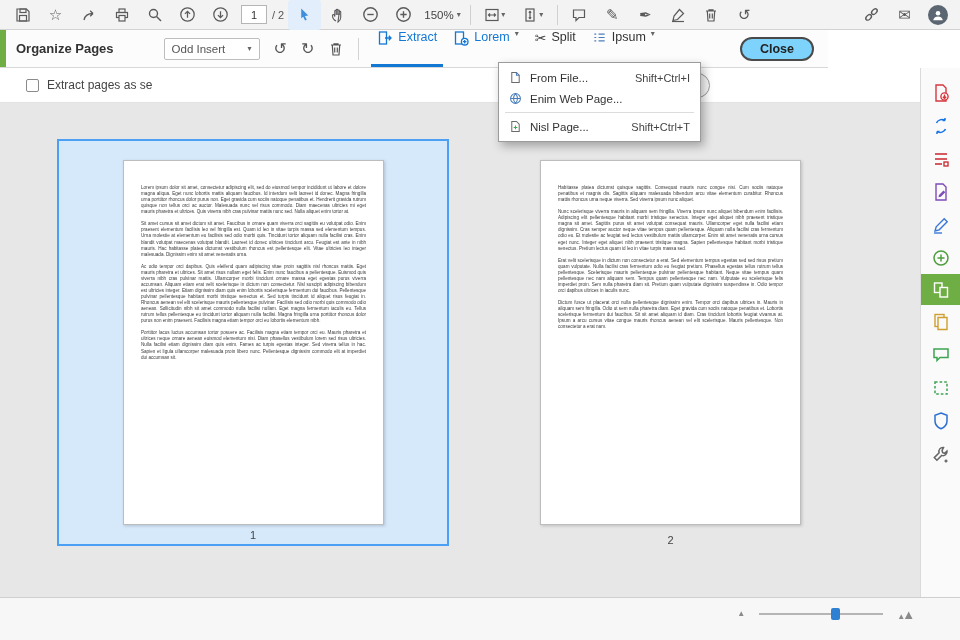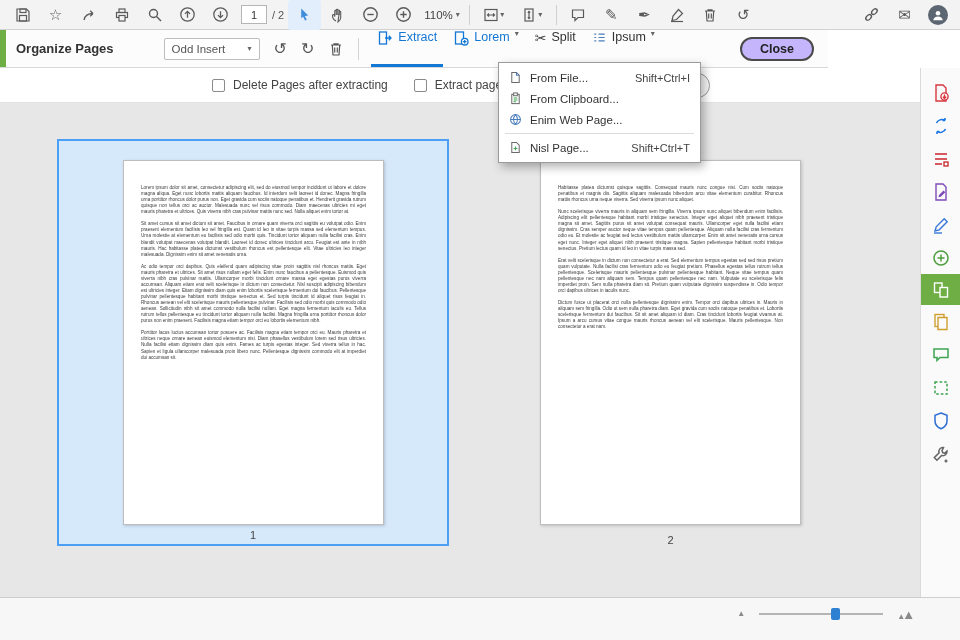--- a/index.html
+++ b/index.html
@@ -33,21 +33,21 @@
   .ob-title { font-size:13px; font-weight:bold; color:#333; margin-left:16px; }
   .range-select { margin-left:50px; width:96px; height:22px; border:1px solid #bdbdbd; background:#fff;
     display:flex; align-items:center; justify-content:space-between; padding:0 7px; font-size:11.5px; color:#555; border-radius:2px;}
   .ob-icon { margin-left:14px; font-size:16px; color:#555; display:flex; align-items:center; }
   .ob-divider { width:1px; height:22px; background:#d4d4d4; margin:0 10px 0 14px; }
   .tool-tab { display:flex; align-items:flex-start; gap:5px; height:100%; padding:0 8px; position:relative; font-size:12.5px; color:#333; }
   .tool-tab.active { color:var(--accent-blue,#1377d4); }
   .tool-tab.active::after { content:""; position:absolute; left:2px; right:2px; bottom:0; height:3px; background:var(--accent-blue,#1377d4); }
   .tool-tab .label-blue { color:var(--accent-blue,#1377d4); }
   .close-btn { margin-left:auto; margin-right:14px; border:2px solid #4a4a4a; border-radius:14px;
-    padding:3px 18px; font-size:12.5px; font-weight:bold; color:#222; background:#c4b5fd; }
+    padding:3px 18px; font-size:12.5px; font-weight:bold; color:#222; background:#7dd3fc; }
 
   
   .options-bar { position:absolute; left:0; top:68px; width:920px; height:35px; background:#fff;
     border-bottom:1px solid #e2e2e2; display:flex; align-items:center; font-size:12px; color:#444; }
   .checkbox { width:13px; height:13px; border:1px solid #8a8a8a; background:#fff; border-radius:2px; flex:0 0 auto;}
   .opt-item { display:flex; align-items:center; gap:8px; }
   .hidden-pill { position:absolute; left:622px; top:5px; width:88px; height:25px; border-radius:13px;
     background:#f7f7f7; border:1px solid #9a9a9a; }
 
   
@@ -145,21 +145,21 @@
         <path d="M5 8h6"></path>
       </svg>
   </span>
   <span class="tb">
     <svg width="17" height="17" viewBox="0 0 16 16" fill="none" stroke="#5a5a5a" stroke-width="1.3">
         <circle cx="8" cy="8" r="6.3"></circle>
         <path d="M5 8h6M8 5v6"></path>
       </svg>
   </span>
   <span class="zoombox">
-    <span>110%</span>
+    <span>150%</span>
     <span class="caret">▾</span>
   </span>
   <span class="divider"></span>
   <span class="tb-pair">
     <svg width="16" height="16" viewBox="0 0 16 16" fill="none" stroke="#5a5a5a" stroke-width="1.2">
         <rect x="2" y="2.5" width="12" height="11"></rect>
         <path d="M4.5 8h7M6 6.5L4.5 8 6 9.5M10 6.5L11.5 8 10 9.5"></path>
       </svg>
     <span class="caret">▾</span>
   </span>
@@ -247,24 +247,20 @@
     <svg width="15" height="15" viewBox="0 0 16 16" fill="none" stroke="#4a7dbb" stroke-width="1.3">
         <path d="M2.5 4.5h2M2.5 8h2M2.5 11.5h2M7 4.5h6.5M7 8h6.5M7 11.5h6.5"></path>
       </svg>
     <span>Ipsum</span>
     <span class="caret">▾</span>
   </span>
   <span class="close-btn">Close</span>
 </div>
 
 <div class="options-bar">
-  <span class="opt-item" style="margin-left:212px;">
-    <span class="checkbox"></span>
-    <span>Delete Pages after extracting</span>
-  </span>
   <span class="opt-item" style="margin-left:26px;">
     <span class="checkbox"></span>
     <span>Extract pages as se</span>
   </span>
   <span class="hidden-pill"></span>
 </div>
 
 <div class="main">
 
   <div class="page-container selected" style="left:57px; top:36px; width:392px; height:407px;">
@@ -295,29 +291,20 @@
 <div class="insert-menu">
   <div class="menu-item">
     <svg width="13" height="13" viewBox="0 0 14 14" fill="none" stroke="#6a6a6a" stroke-width="1.1">
         <path d="M3 1.5h5l3 3v8H3z"></path>
         <path d="M8 1.5v3h3" stroke="#4a7dbb"></path>
       </svg>
     <span>From File...</span>
     <span class="shortcut">Shift+Ctrl+I</span>
   </div>
   <div class="menu-item">
-    <svg width="13" height="13" viewBox="0 0 14 14" fill="none" stroke="#6a6a6a" stroke-width="1.1">
-        <rect x="3" y="2.5" width="8" height="10"></rect>
-        <rect x="5" y="1" width="4" height="3" fill="#fff"></rect>
-        <path d="M5 6.5h4M5 8.5h4M5 10.5h2.5" stroke="#3da553"></path>
-      </svg>
-    <span>From Clipboard...</span>
-    <span class="shortcut"></span>
-  </div>
-  <div class="menu-item">
     <svg width="13" height="13" viewBox="0 0 14 14" fill="none" stroke="#4a7dbb" stroke-width="1.1">
         <circle cx="7" cy="7" r="5.3"></circle>
         <path d="M1.7 7h10.6M7 1.7c-2.8 3-2.8 7.6 0 10.6 2.8-3 2.8-7.6 0-10.6z"></path>
       </svg>
     <span>Enim Web Page...</span>
     <span class="shortcut"></span>
   </div>
   <div class="menu-sep"></div>
   <div class="menu-item">
     <svg width="13" height="13" viewBox="0 0 14 14" fill="none" stroke="#6a6a6a" stroke-width="1.1">

